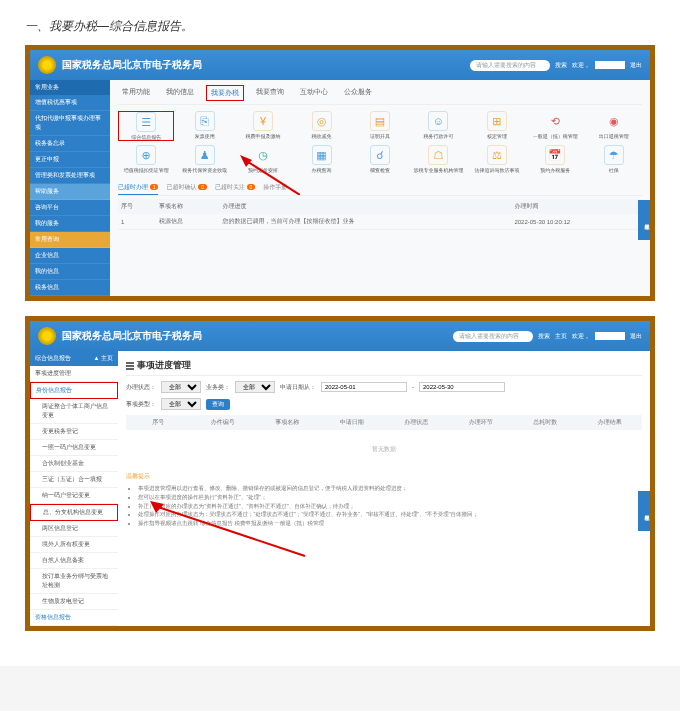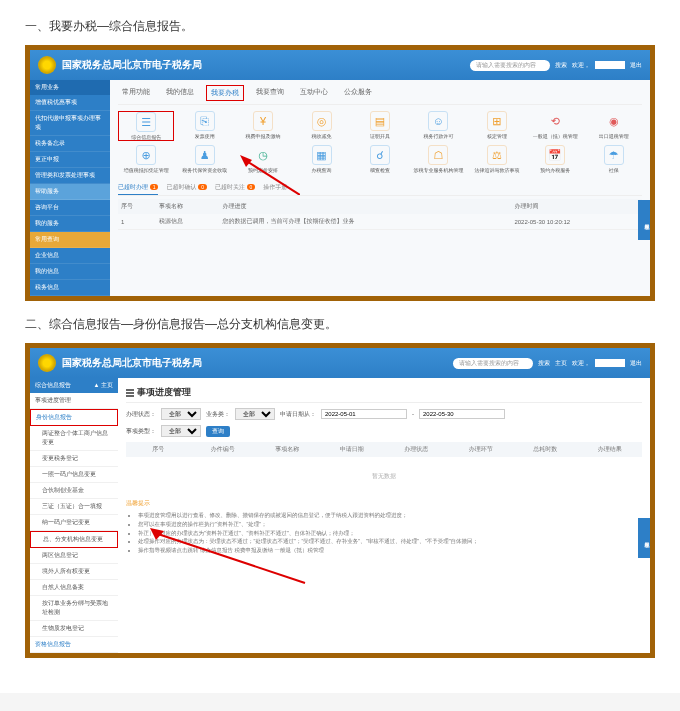--- a/index.html
+++ b/index.html
@@ -1,18 +1,18 @@
 <!DOCTYPE html>
 <html><head>
   <meta charset="utf-8">
   <style>
     *{box-sizing:border-box;margin:0;padding:0;}
     body{font-family:"Microsoft YaHei",Arial,sans-serif;background:#f5f5f5;width:680px;font-size:8px;}
     .doc{background:#fff;padding:10px 25px 20px;}
-    .step{font-size:12px;color:#333;margin:8px 0 10px;}
+    .step{font-size:12px;color:#333;margin:8px 0 10px;font-style:italic;}
     .screenshot{border:5px solid #a16207;background:#fff;margin-bottom:15px;position:relative;}
     .header-bar{background:linear-gradient(180deg,#3b8fd6 0%,#2d7fc7 100%);height:30px;display:flex;align-items:center;padding:0 8px;color:#fff;}
     .emblem{width:18px;height:18px;background:radial-gradient(circle,#ffd700 30%,#d4a800 60%);border-radius:50%;margin-right:6px;}
     .htitle{font-size:10px;font-weight:bold;}
     .hright{margin-left:auto;display:flex;align-items:center;gap:5px;font-size:6px;}
     .search{background:#fff;border-radius:8px;padding:1px 6px;color:#999;width:80px;font-size:6px;}
     .body1{display:flex;background:#f7f9fb;min-height:210px;}
     .sidebar{width:80px;background:#2d7fc7;color:#fff;font-size:6px;}
     .sbhead{background:#1f6bb0;padding:3px 5px;font-size:6px;}
     .sbitem{padding:3px 5px;border-bottom:1px solid rgba(255,255,255,0.1);}
@@ -202,21 +202,20 @@
           </table>
       </div>
     </div>
     <div class="assist">在线客服</div>
     <svg class="arrow1">
         <line x1="60" y1="40" x2="5" y2="5" stroke="#d00" stroke-width="2"></line>
         <polygon points="0,0 12,5 6,12" fill="#d00"></polygon>
       </svg>
   </div>
 
-  <div class="step">二、综合信息报告—身份信息报告—总分支机构信息变更。</div>
 
   <div class="screenshot">
     <div class="header-bar">
       <div class="emblem"></div>
       <div class="htitle">国家税务总局北京市电子税务局</div>
       <div class="hright">
         <div class="search">请输入需要搜索的内容</div>
         <span>搜索</span>
         <span>主页</span>
         <span>欢迎，</span>

